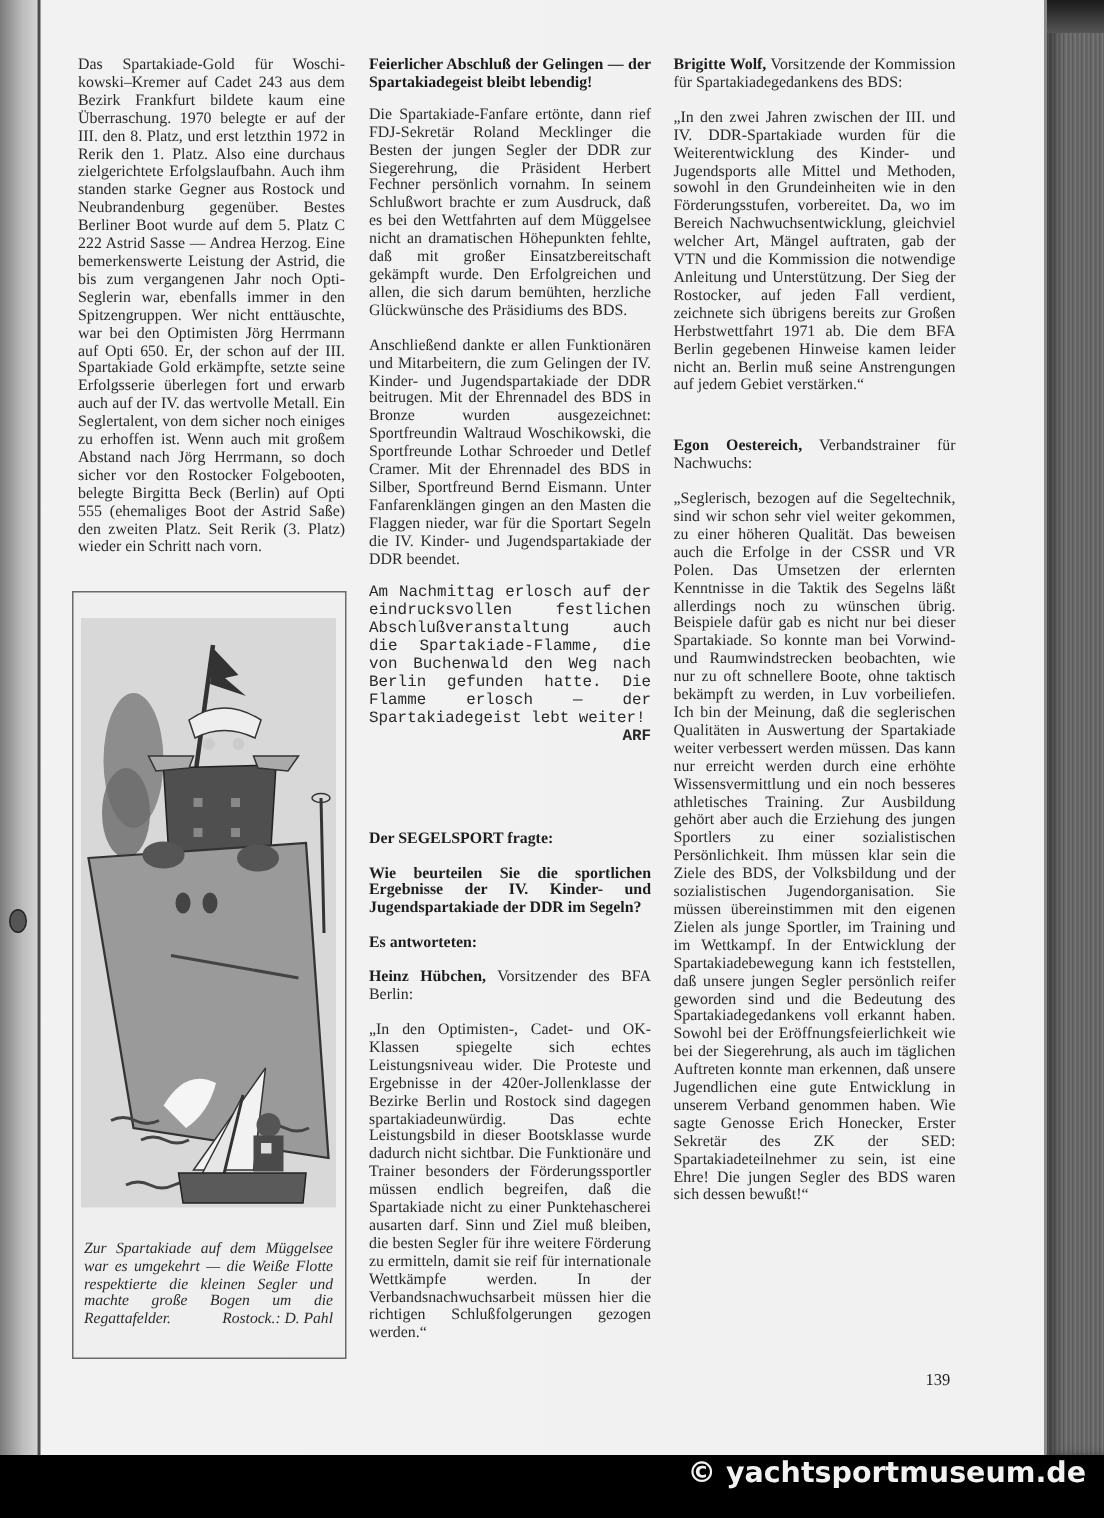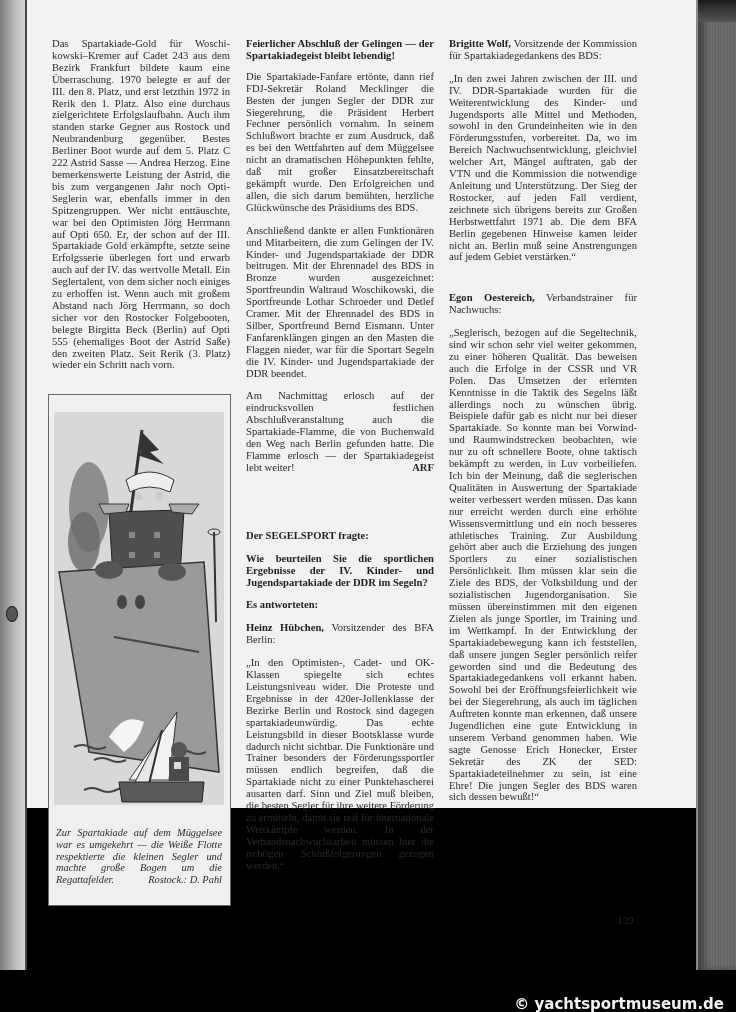--- a/index.html
+++ b/index.html
@@ -1,18 +1,18 @@
 <!DOCTYPE html>
 <html><head>
 <meta charset="utf-8">
 <style>
   html, body { margin:0; padding:0; }
   body { width:736px; height:1012px; background:#000; position:relative; overflow:hidden;
          font-family:"Liberation Serif","DejaVu Serif",serif; }
-  .scan { position:absolute; left:0; top:0; width:736px; height:808px;
+  .scan { position:absolute; left:0; top:0; width:736px; height:970px;
           background:linear-gradient(90deg,#9a9a9a 0px,#c9c9c9 6px,#e2e2e2 10px,#f2f2f2 18px,#f1f1f1 95%,#e9e9e9 100%); }
   .binding-line { position:absolute; left:25px; top:0; width:2px; height:970px; background:#4a4a4a; }
   .binding-shadow { position:absolute; left:0; top:0; width:25px; height:970px;
           background:linear-gradient(90deg,#7b7b7b,#bcbcbc 60%,#d3d3d3); }
   .page-edge { position:absolute; left:698px; top:0; width:38px; height:970px;
           background:repeating-linear-gradient(90deg,#666 0,#777 1px,#5a5a5a 2px,#6b6b6b 3px);
           box-shadow:inset 6px 0 6px rgba(0,0,0,.35); }
   .page-edge::before { content:""; position:absolute; left:0; top:0; right:0; height:22px;
           background:linear-gradient(180deg,#1a1a1a,#555); }
   .page-edge-border { position:absolute; left:696px; top:0; width:2px; height:970px; background:#8a8a8a; }
@@ -27,22 +27,22 @@
   .sig { float:right; font-weight:bold; }
   .figure { position:absolute; left:48px; top:394px; width:181px; height:510px;
             border:1px solid #6a6a6a; background:#efefef; }
   .illus { position:absolute; left:5px; top:17px; width:170px; height:393px; background:#dcdcdc; overflow:hidden; }
   .caption { position:absolute; left:7px; top:432px; width:166px; font-style:italic;
              font-size:10.4px; line-height:11.8px; color:#2a2a2a; text-align:justify; }
   .caption .credit { float:right; }
   .hole { position:absolute; width:10px; height:14px; border-radius:50%; background:#555; border:1px solid #222; }
   .pagenum { position:absolute; left:617px; top:914px; font-size:11px; color:#222; }
   .footer { position:absolute; left:0; top:970px; width:736px; height:42px; background:#000; }
-  .watermark { position:absolute; right:12px; top:995px; color:#f2f2f2;
-               font-family:"DejaVu Sans","Liberation Sans",sans-serif; font-size:15px; font-weight:bold; }
+  .watermark { position:absolute; right:12px; top:971px; color:#f2f2f2;
+               font-family:"DejaVu Sans","Liberation Sans",sans-serif; font-size:19px; font-weight:bold; }
 </style>
 </head>
 <body>
 
 <div class="scan">
   <div class="binding-shadow"></div>
   <div class="binding-line"></div>
   <div class="page-edge-border"></div>
   <div class="page-edge"></div>
 
@@ -114,21 +114,21 @@
     <div class="caption">
       <span>Zur Spartakiade auf dem Müggelsee war es umgekehrt — die Weiße Flotte respektierte die kleinen Segler und machte große Bogen um die Regattafelder.</span>
       <span class="credit">Rostock.: D. Pahl</span>
     </div>
   </div>
 
   <div class="col col2">
     <p class="head">Feierlicher Abschluß der Gelingen — der Spartakiadegeist bleibt lebendig!</p>
     <p>Die Spartakiade-Fanfare ertönte, dann rief FDJ-Sekretär Roland Mecklinger die Besten der jungen Segler der DDR zur Siegerehrung, die Präsident Herbert Fechner persönlich vornahm. In seinem Schlußwort brachte er zum Ausdruck, daß es bei den Wettfahrten auf dem Müggelsee nicht an dramatischen Höhepunkten fehlte, daß mit großer Einsatzbereitschaft gekämpft wurde. Den Erfolgreichen und allen, die sich darum bemühten, herzliche Glückwünsche des Präsidiums des BDS.</p>
     <p>Anschließend dankte er allen Funktionären und Mitarbeitern, die zum Gelingen der IV. Kinder- und Jugendspartakiade der DDR beitrugen. Mit der Ehrennadel des BDS in Bronze wurden ausgezeichnet: Sportfreundin Waltraud Woschikowski, die Sportfreunde Lothar Schroeder und Detlef Cramer. Mit der Ehrennadel des BDS in Silber, Sportfreund Bernd Eismann. Unter Fanfarenklängen gingen an den Masten die Flaggen nieder, war für die Sportart Segeln die IV. Kinder- und Jugendspartakiade der DDR beendet.</p>
-    <p style="margin-bottom:0;">
+    <p style="margin-bottom:0;font-family:Liberation Mono, monospace;">
       <span>Am Nachmittag erlosch auf der eindrucksvollen festlichen Abschlußveranstaltung auch die Spartakiade-Flamme, die von Buchenwald den Weg nach Berlin gefunden hatte. Die Flamme erlosch — der Spartakiadegeist lebt weiter!</span>
       <span class="sig">ARF</span>
     </p>
     <div style="height:56px;clear:both;"></div>
     <p class="b">Der SEGELSPORT fragte:</p>
     <p class="b">Wie beurteilen Sie die sportlichen Ergebnisse der IV. Kinder- und Jugendspartakiade der DDR im Segeln?</p>
     <p class="b">Es antworteten:</p>
     <p>
       <span class="b">Heinz Hübchen,</span>
       <span>Vorsitzender des BFA Berlin:</span>

